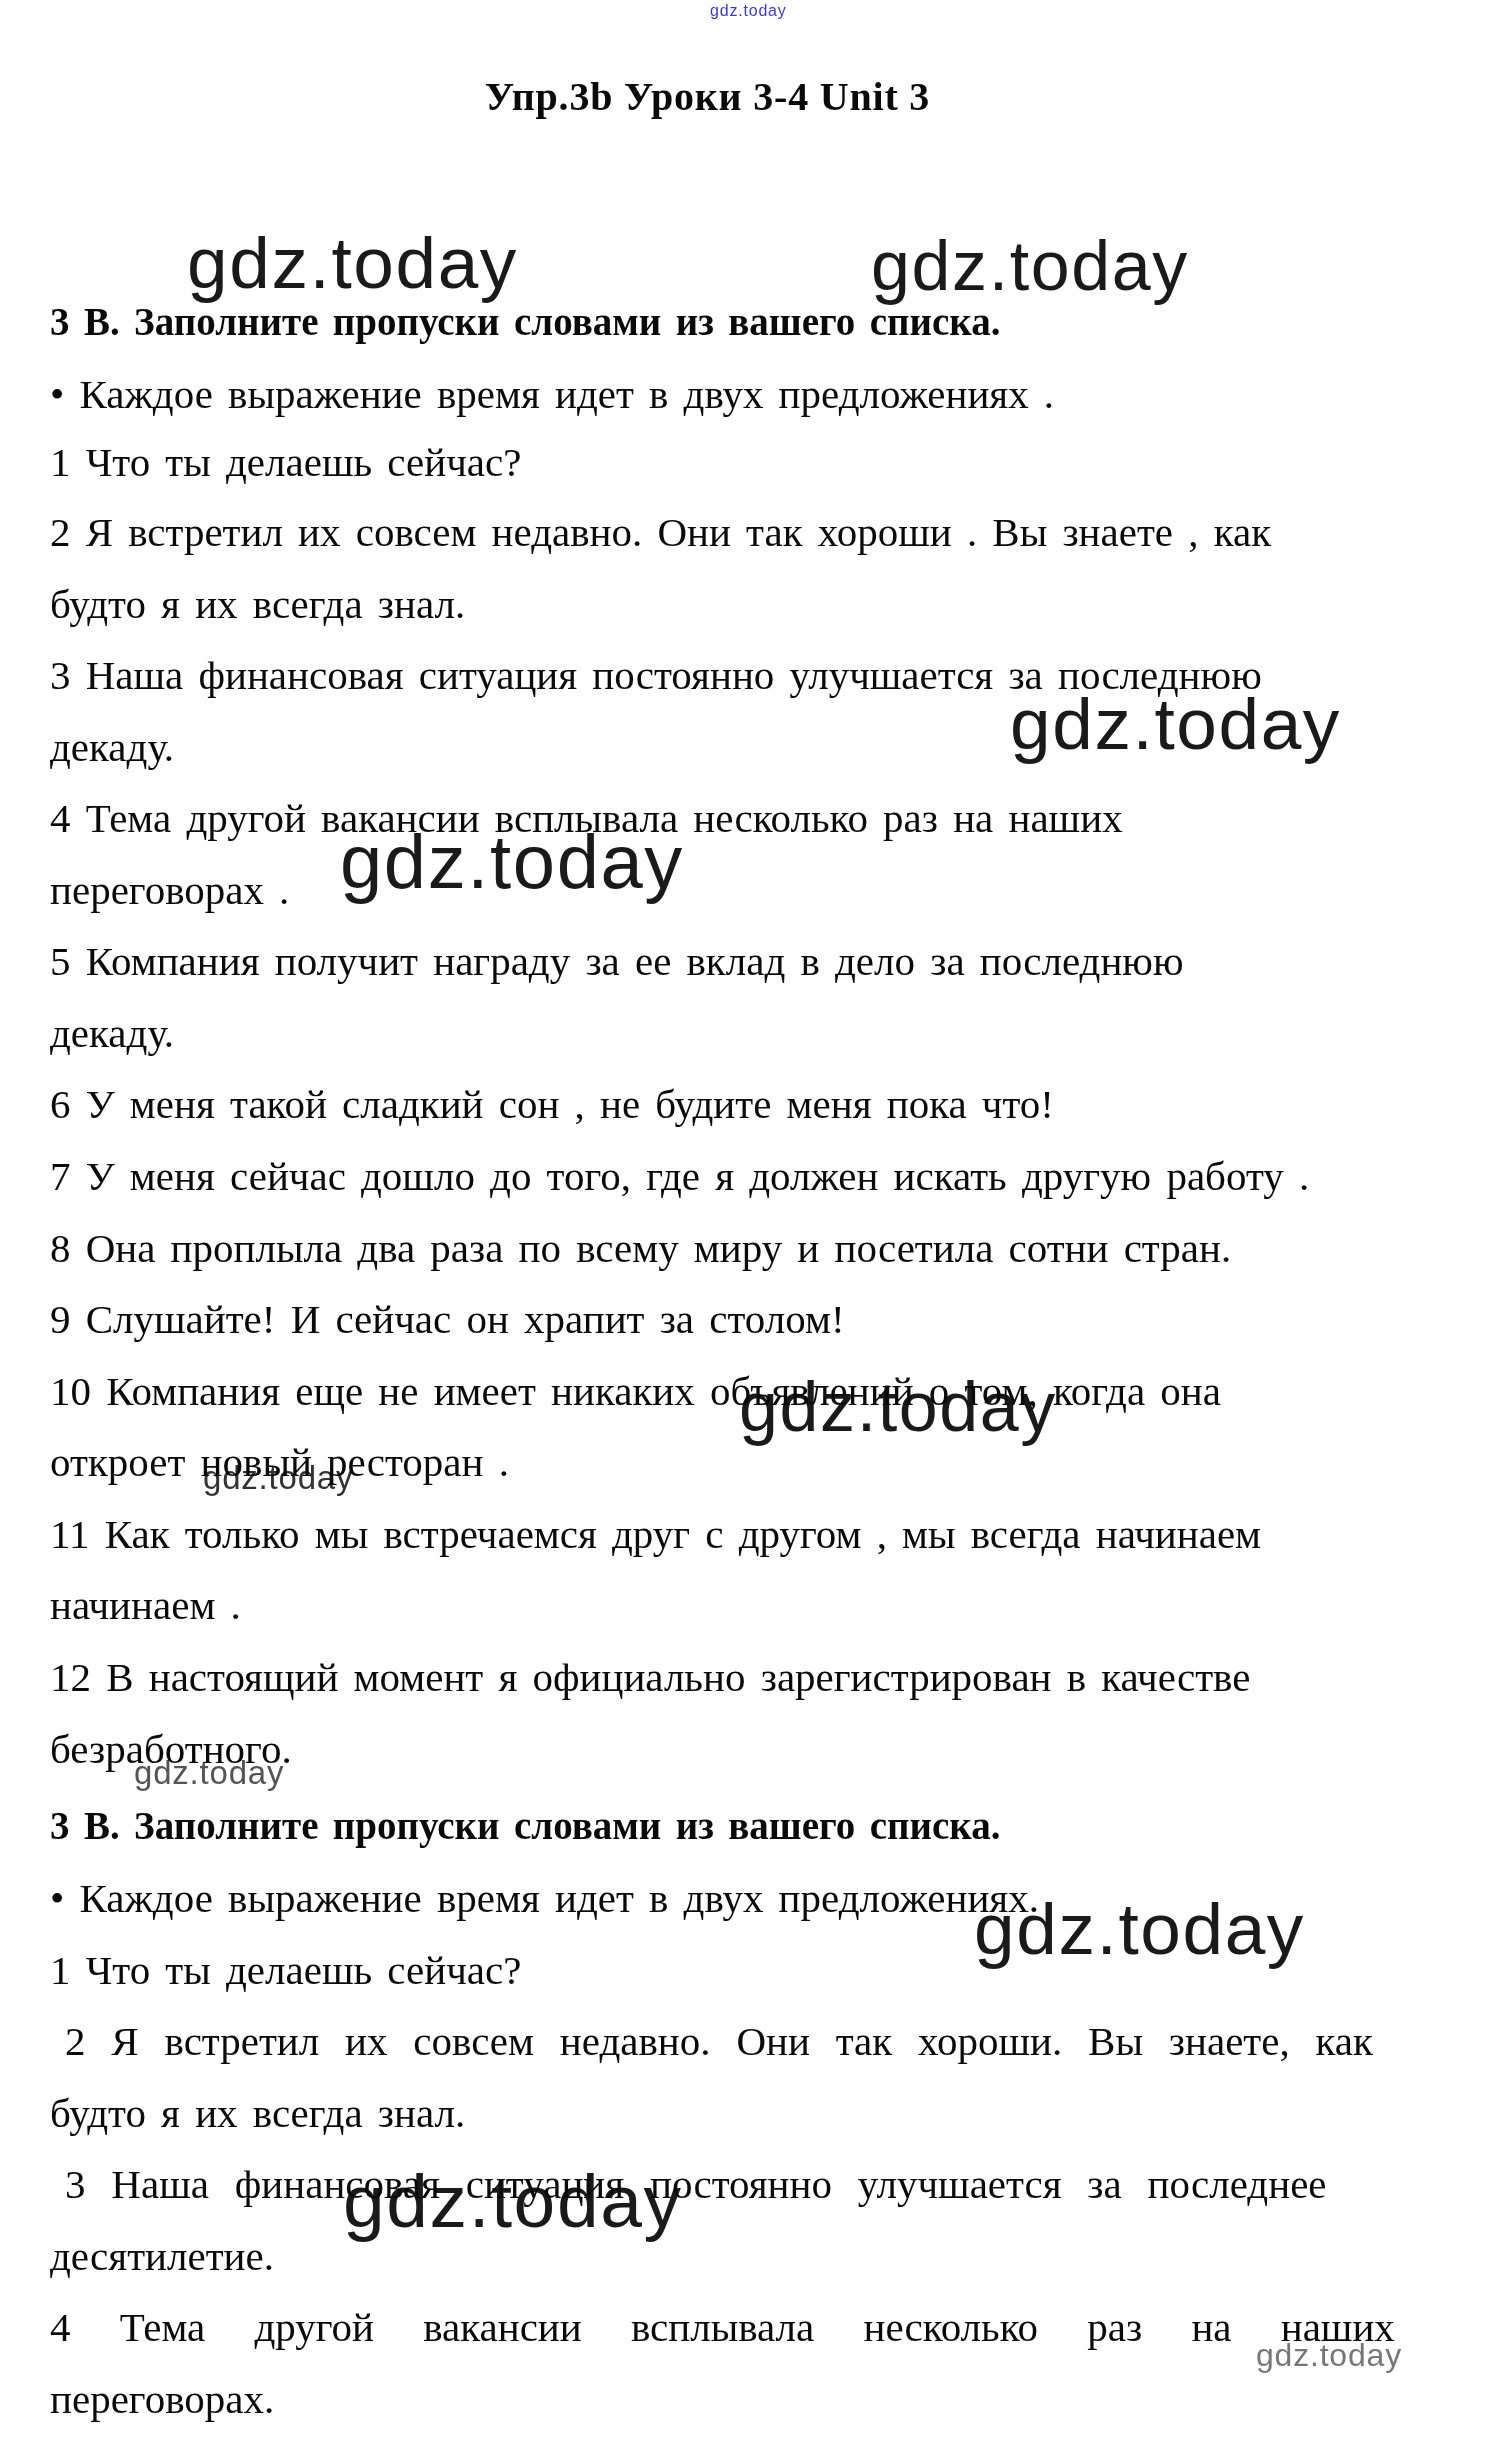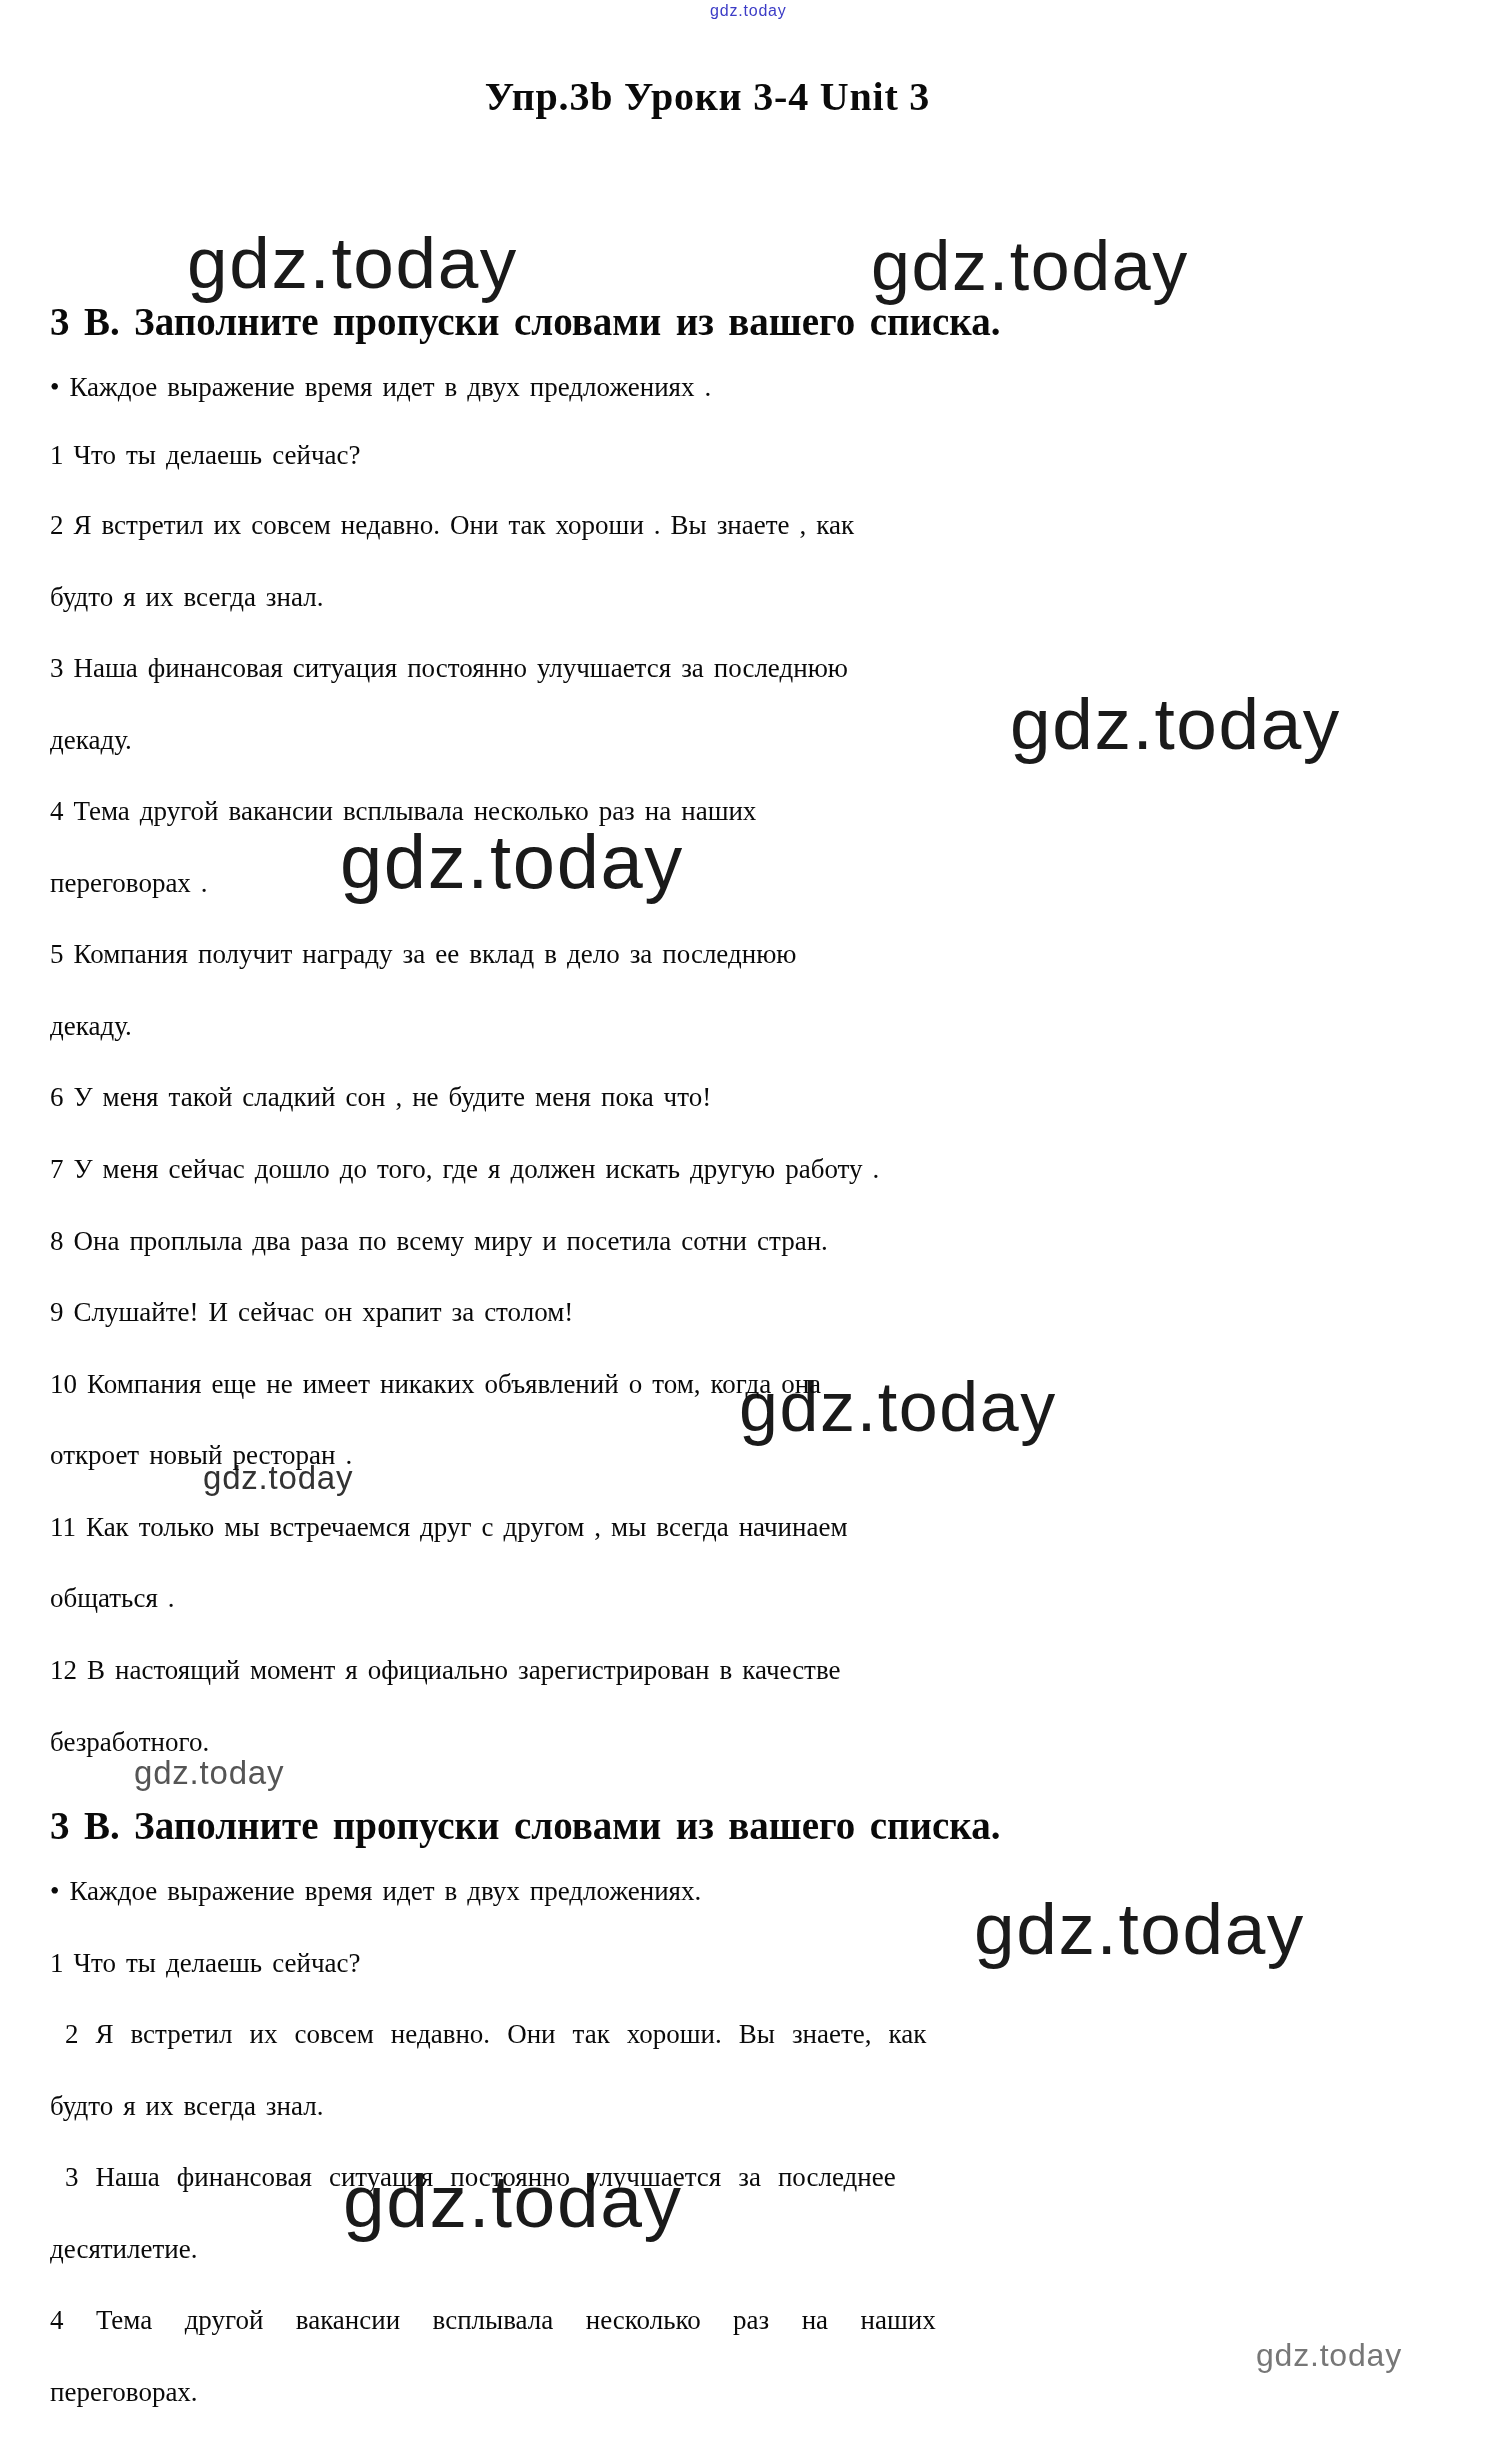--- a/index.html
+++ b/index.html
@@ -15,21 +15,21 @@
     position: absolute;
     top: 73px; left: 0; width: 1415px;
     text-align: center;
     font-size: 40px; font-weight: bold;
     margin: 0;
     letter-spacing: 0.8px;
   }
   .line {
     position: absolute;
     left: 50px;
-    font-size: 27px;
+    font-size: 41px;
     white-space: nowrap;
     word-spacing: 0.12em;
     line-height: 1;
   }
   .bold { font-weight: bold; font-size: 39px; }
   .jmed { word-spacing: 0.38em; margin-left: 15px; }
   .jwide { word-spacing: 0.95em; }
   .wm {
     position: absolute;
     font-family: "Liberation Sans", sans-serif;
@@ -81,21 +81,21 @@
   <div class="line" style="top:870px">переговорах .</div>
   <div class="line" style="top:941px">5 Компания получит награду за ее вклад в дело за последнюю</div>
   <div class="line" style="top:1013px">декаду.</div>
   <div class="line" style="top:1084px">6 У меня такой сладкий сон , не будите меня пока что!</div>
   <div class="line" style="top:1156px">7 У меня сейчас дошло до того, где я должен искать другую работу .</div>
   <div class="line" style="top:1228px">8 Она проплыла два раза по всему миру и посетила сотни стран.</div>
   <div class="line" style="top:1299px">9 Слушайте! И сейчас он храпит за столом!</div>
   <div class="line" style="top:1371px">10 Компания еще не имеет никаких объявлений о том, когда она</div>
   <div class="line" style="top:1442px">откроет новый ресторан .</div>
   <div class="line" style="top:1514px">11 Как только мы встречаемся друг с другом , мы всегда начинаем</div>
-  <div class="line" style="top:1585px">общаться .</div>
+  <div class="line" style="top:1585px">начинаем .</div>
   <div class="line" style="top:1657px">12 В настоящий момент я официально зарегистрирован в качестве</div>
   <div class="line" style="top:1729px">безработного.</div>
 
   <div class="line bold" style="top:1806px">3 В. Заполните пропуски словами из вашего списка.</div>
   <div class="line" style="top:1878px">• Каждое выражение время идет в двух предложениях.</div>
   <div class="line" style="top:1950px">1 Что ты делаешь сейчас?</div>
   <div class="line jmed" style="top:2021px">2 Я встретил их совсем недавно. Они так хороши. Вы знаете, как</div>
   <div class="line" style="top:2093px">будто я их всегда знал.</div>
   <div class="line jmed" style="top:2164px">3 Наша финансовая ситуация постоянно улучшается за последнее</div>
   <div class="line" style="top:2236px">десятилетие.</div>

